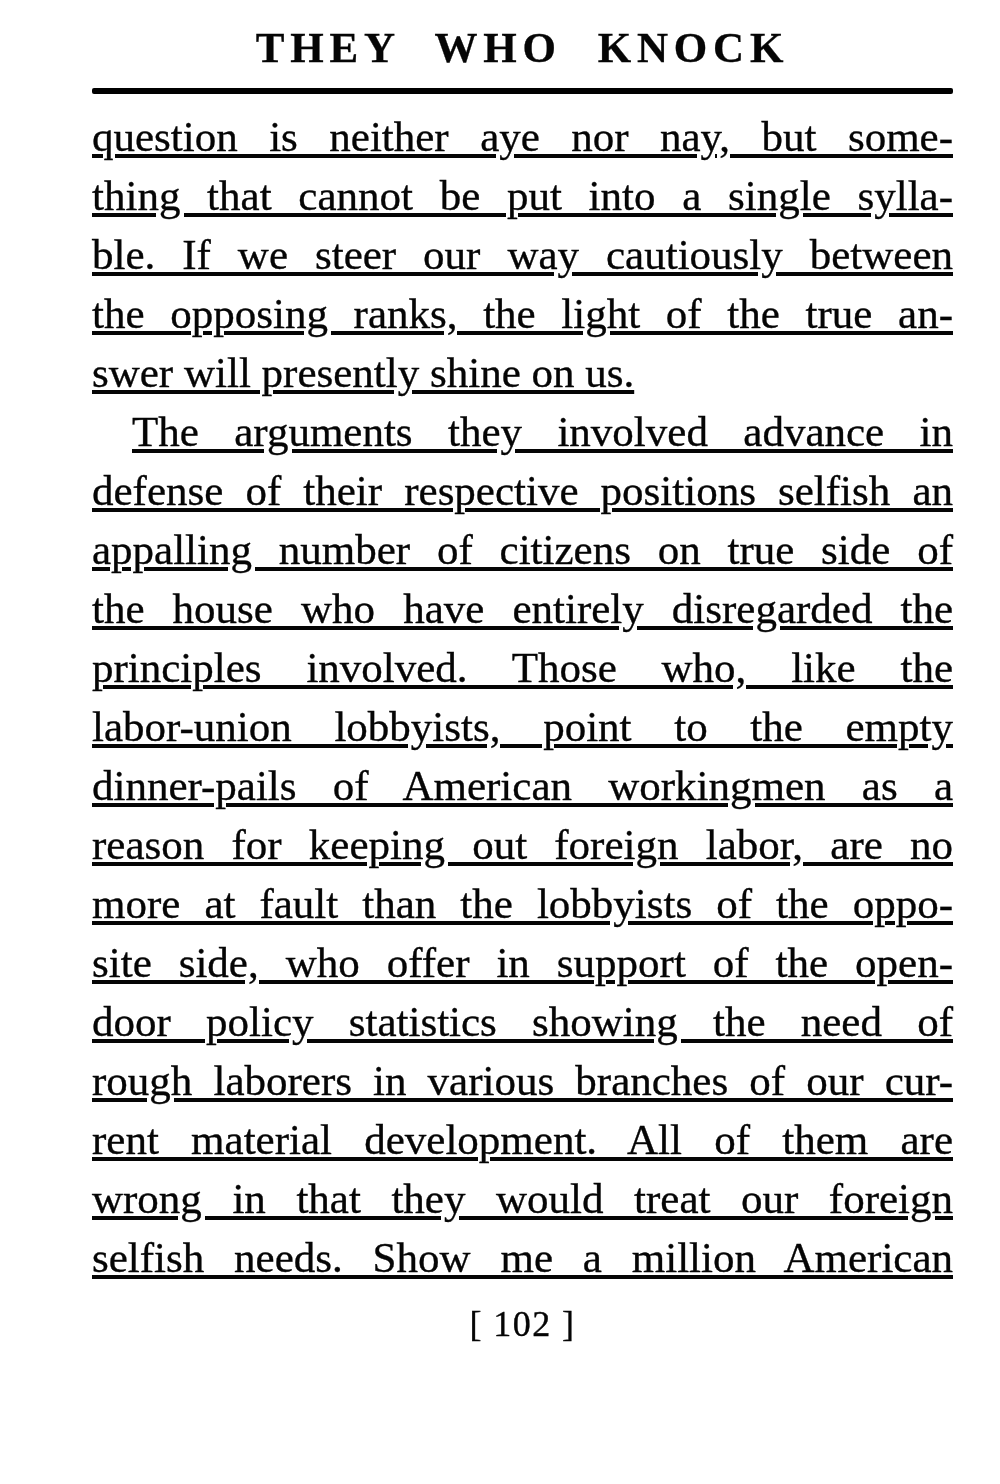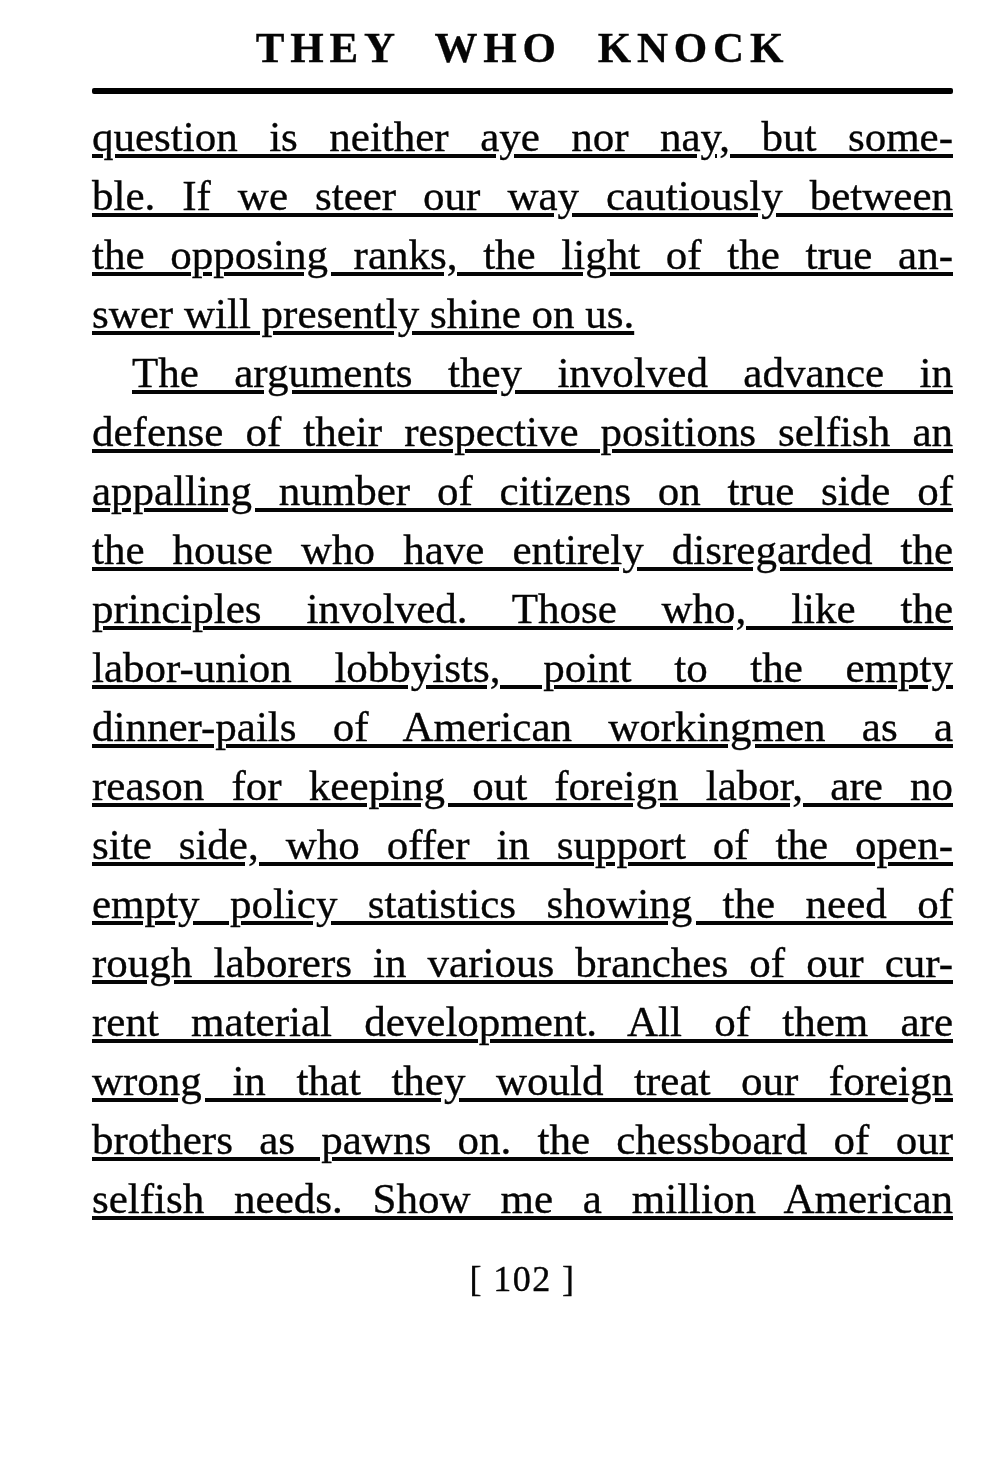--- a/index.html
+++ b/index.html
@@ -49,50 +49,51 @@
     -webkit-text-stroke: 0.35px currentColor;
   }
   .line.flush {
     text-align: right;
     text-align-last: left;
   }
   .line.indent {
     text-indent: 40px;
   }
   .folio {
-    margin-top: 30px;
+    margin-top: 16px;
     text-align: center;
     font-size: 36px;
     letter-spacing: 0.04em;
     -webkit-text-stroke: 0.35px currentColor;
   }
 </style>
 </head>
 <body>
 
 <div class="page">
   <div class="running-head">THEY WHO KNOCK</div>
   <div class="rule"></div>
 
   <div class="text-block">
     <p class="line">question is neither aye nor nay, but some-</p>
+    <p class="line">thing that cannot be put into a single sylla-</p>
     <p class="line">ble. If we steer our way cautiously between</p>
     <p class="line">the opposing ranks, the light of the true an-</p>
     <p class="line flush">swer will presently shine on us.</p>
     <p class="line indent">The arguments they involved advance in</p>
     <p class="line">defense of their respective positions selfish an</p>
     <p class="line">appalling number of citizens on true side of</p>
     <p class="line">the house who have entirely disregarded the</p>
     <p class="line">principles involved. Those who, like the</p>
     <p class="line">labor-union lobbyists, point to the empty</p>
     <p class="line">dinner-pails of American workingmen as a</p>
     <p class="line">reason for keeping out foreign labor, are no</p>
+    <p class="line">more at fault than the lobbyists of the oppo-</p>
     <p class="line">site side, who offer in support of the open-</p>
-    <p class="line">empty policy statistics showing the need of</p>
+    <p class="line">door policy statistics showing the need of</p>
     <p class="line">rough laborers in various branches of our cur-</p>
     <p class="line">rent material development. All of them are</p>
     <p class="line">wrong in that they would treat our foreign</p>
-    <p class="line">brothers as pawns on. the chessboard of our</p>
     <p class="line">selfish needs. Show me a million American</p>
   </div>
 
   <div class="folio">[ 102 ]</div>
 </div>
 
 </body></html>

